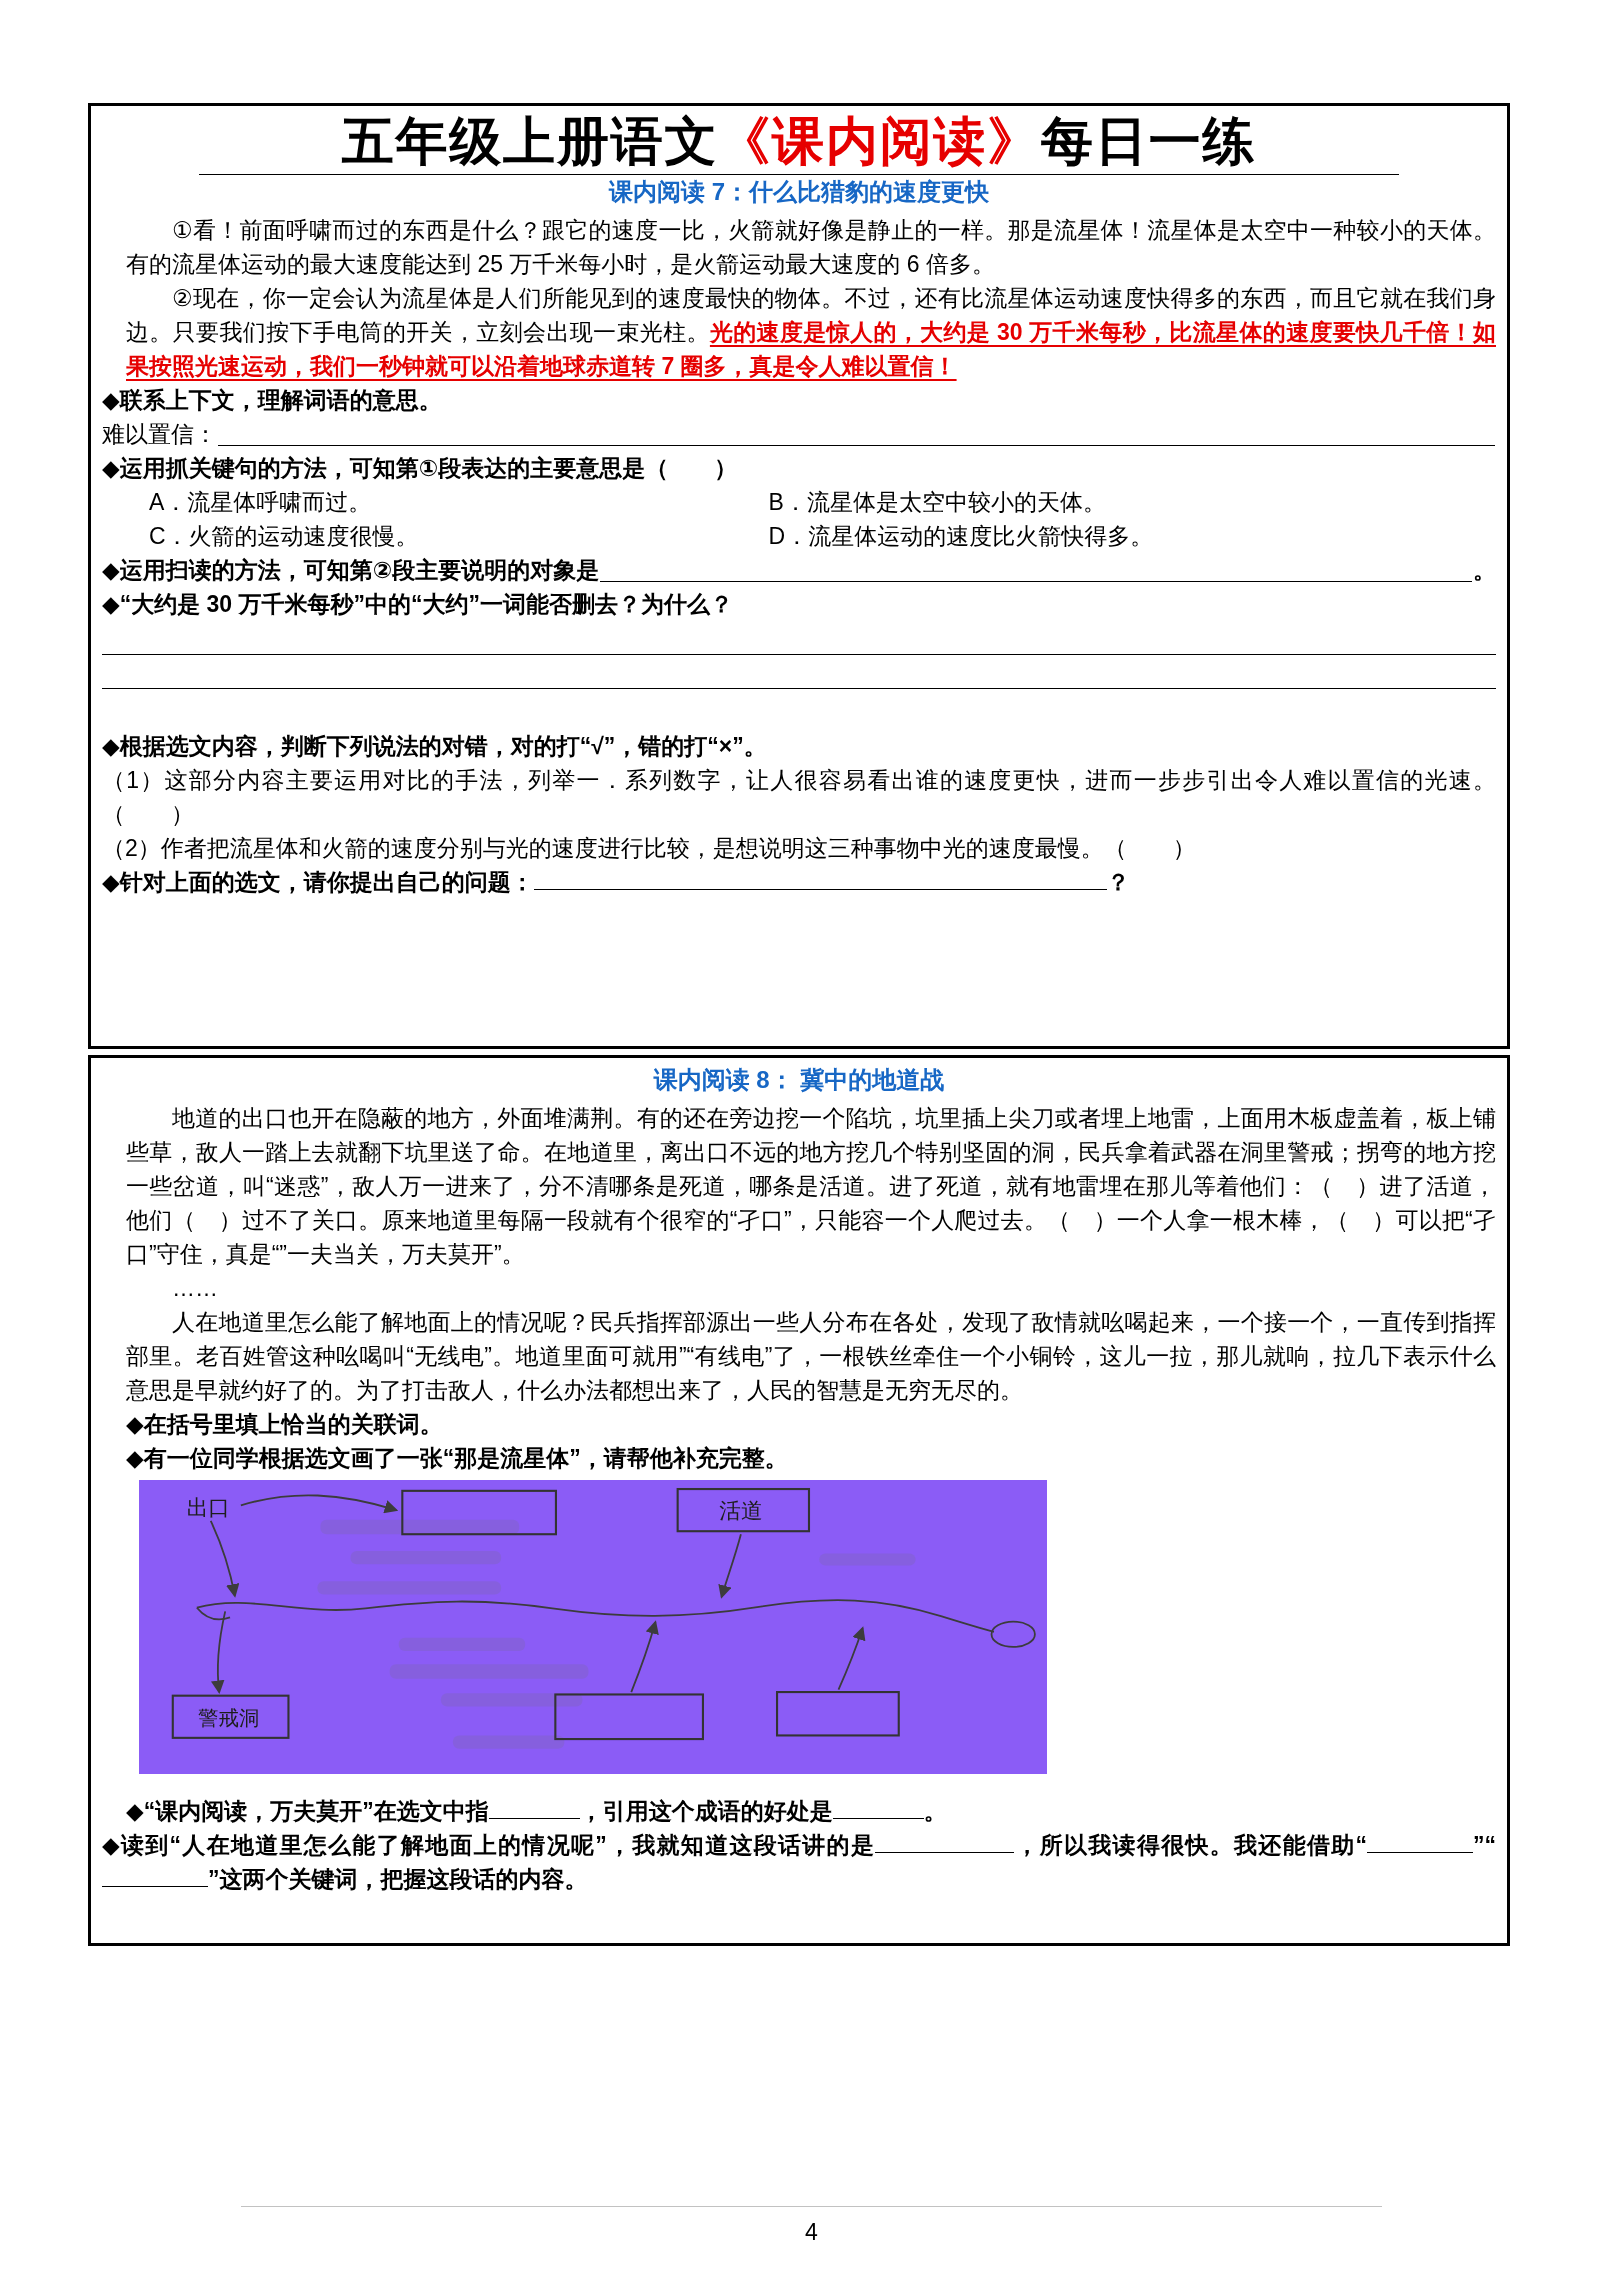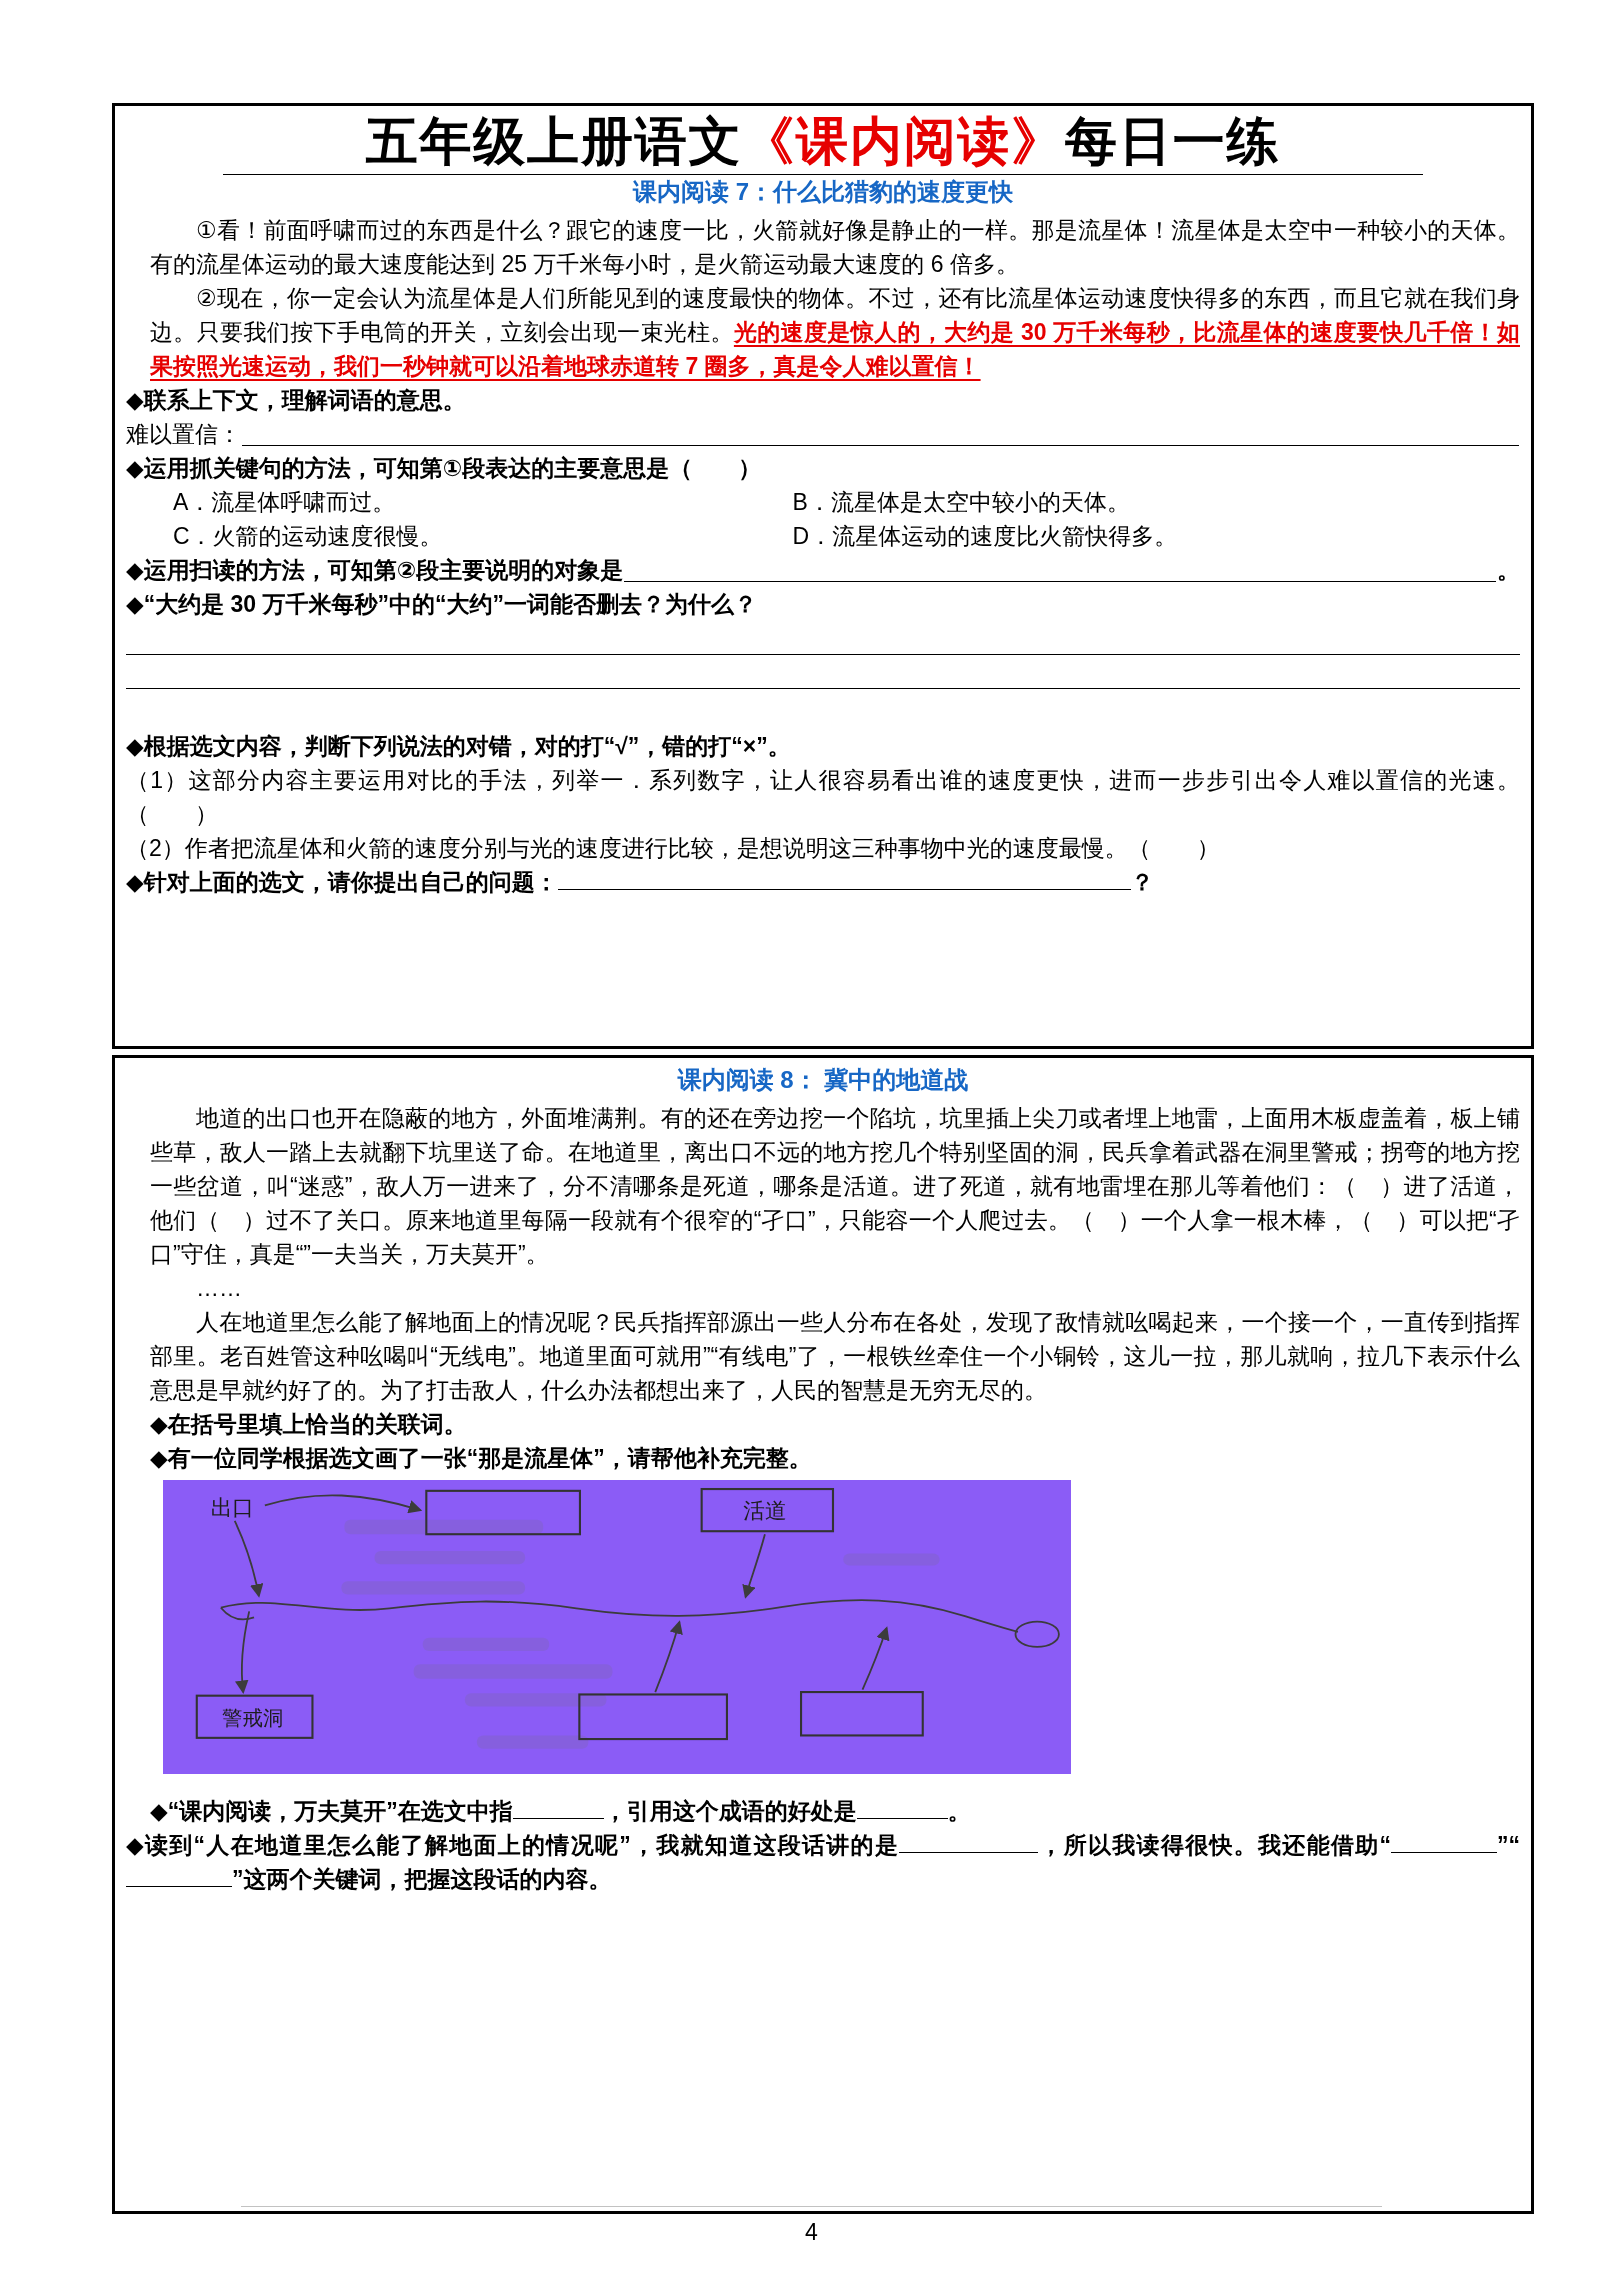--- a/index.html
+++ b/index.html
@@ -3,26 +3,26 @@
 <meta charset="utf-8">
 <style>
   * { margin:0; padding:0; box-sizing:border-box; }
   html,body { background:#f6f6f6; }
   .page {
     position:relative; width:1623px; height:2295px; margin:0 auto;
     background:#ffffff; color:#000;
     font-family:"Liberation Sans","DejaVu Sans",sans-serif;
   }
   .panel {
-    position:absolute; left:112px; width:1422px;
+    position:absolute; left:88px; width:1422px;
     border:3px solid #000; padding:4.8px 11px 12px 11px;
     overflow:hidden; background:#fff;
   }
   .panel-1 { top:103px; height:946px; }
-  .panel-2 { top:1055px; height:1159px; }
+  .panel-2 { top:1055px; height:891px; }
 
   .doc-title {
     text-align:center; font-size:52px; font-weight:bold; line-height:1.18;
     font-family:"Liberation Serif","DejaVu Serif",serif; letter-spacing:1.8px;
   }
   .red { color:#e60000; }
   .title-rule { border-bottom:1.8px solid #000; margin:0px 97px 3.6px 97px; height:2.4px; }
 
   .sec-heading {
     text-align:center; color:#1767c5; font-size:24px; font-weight:bold;

